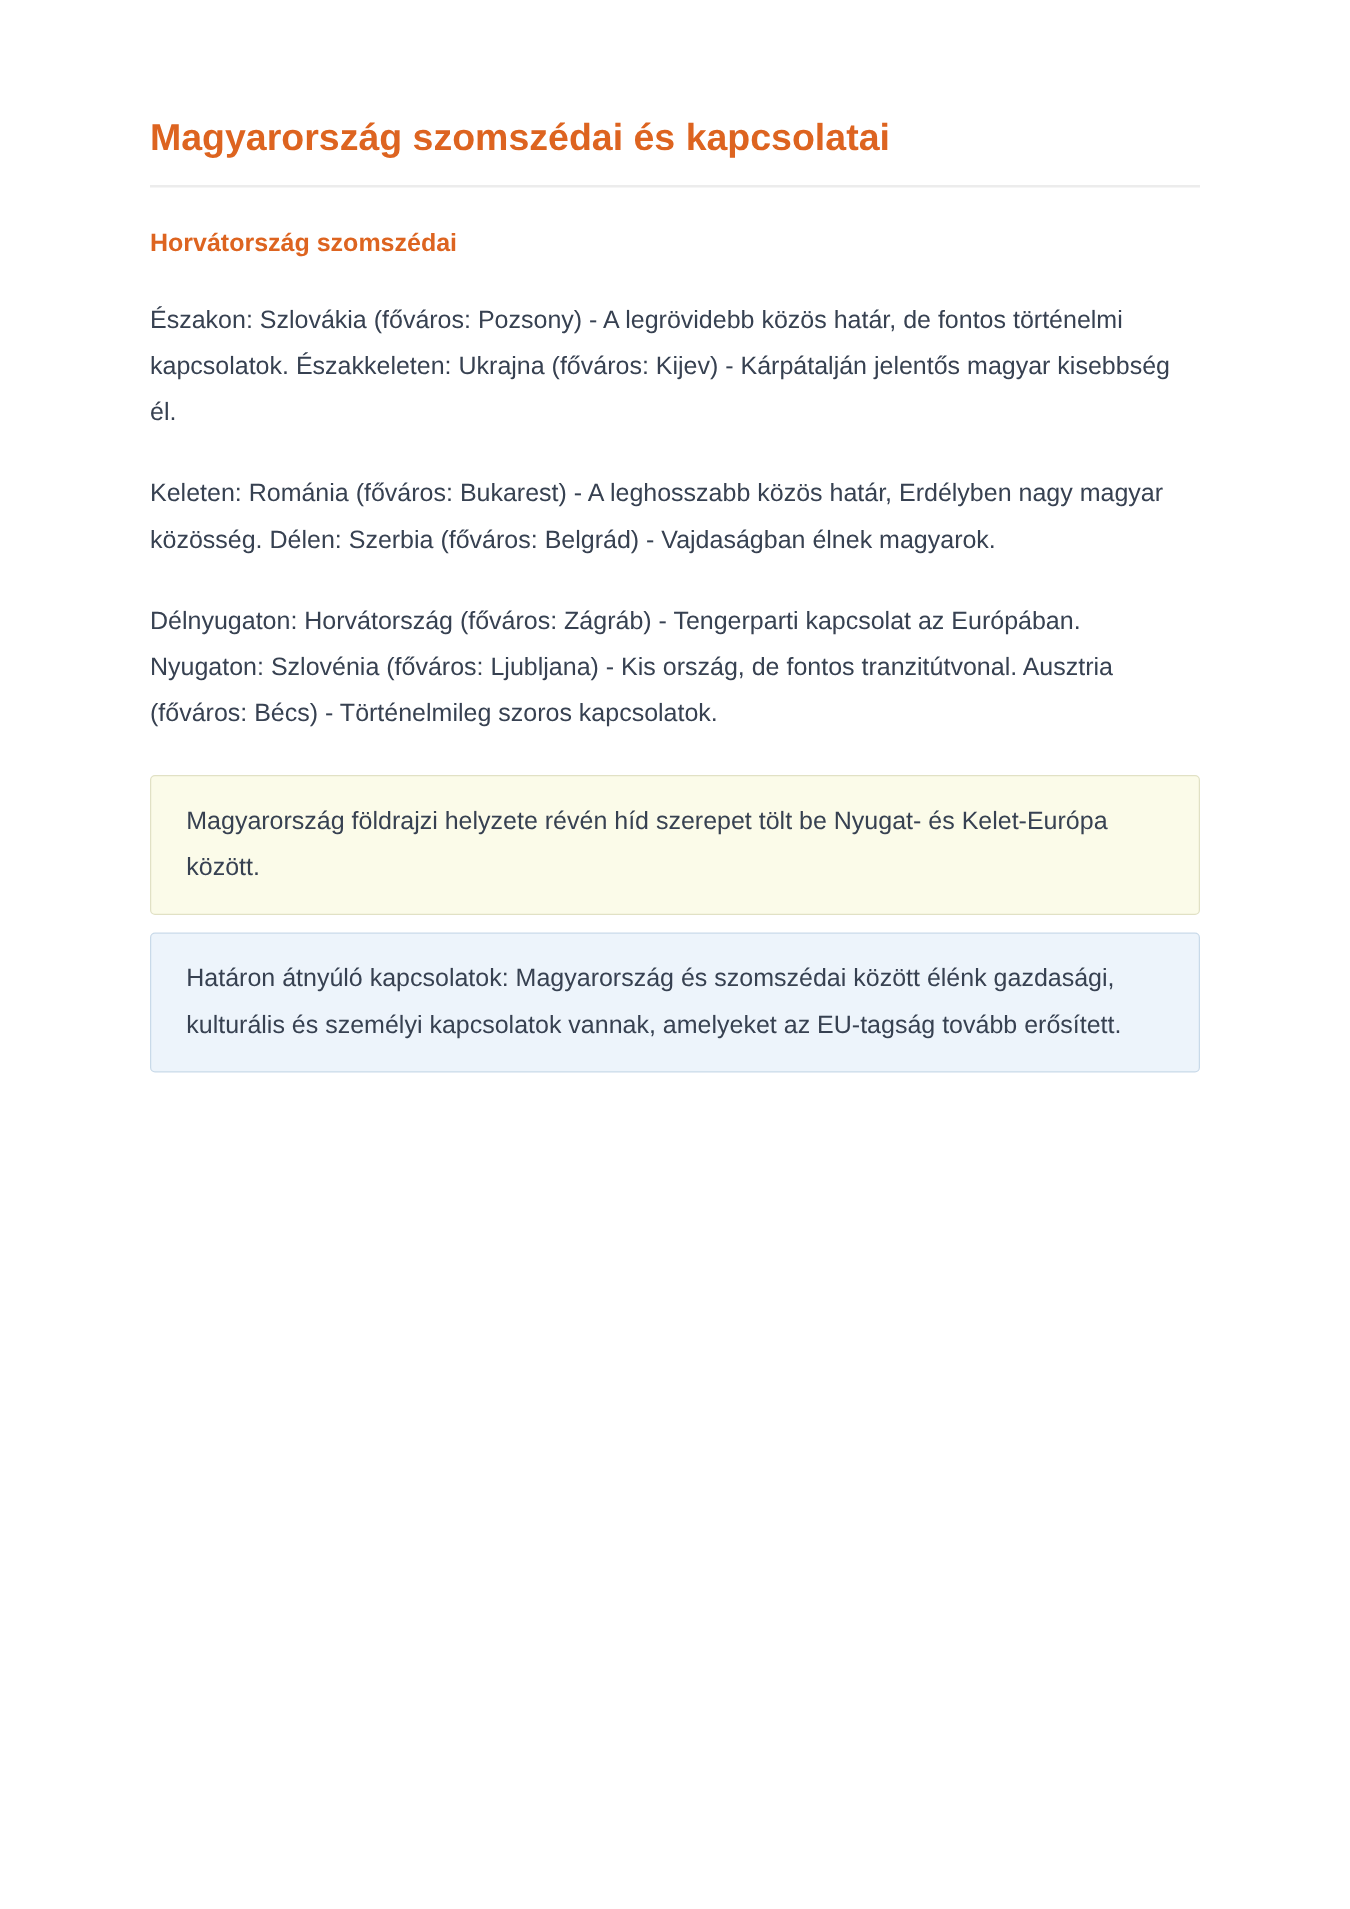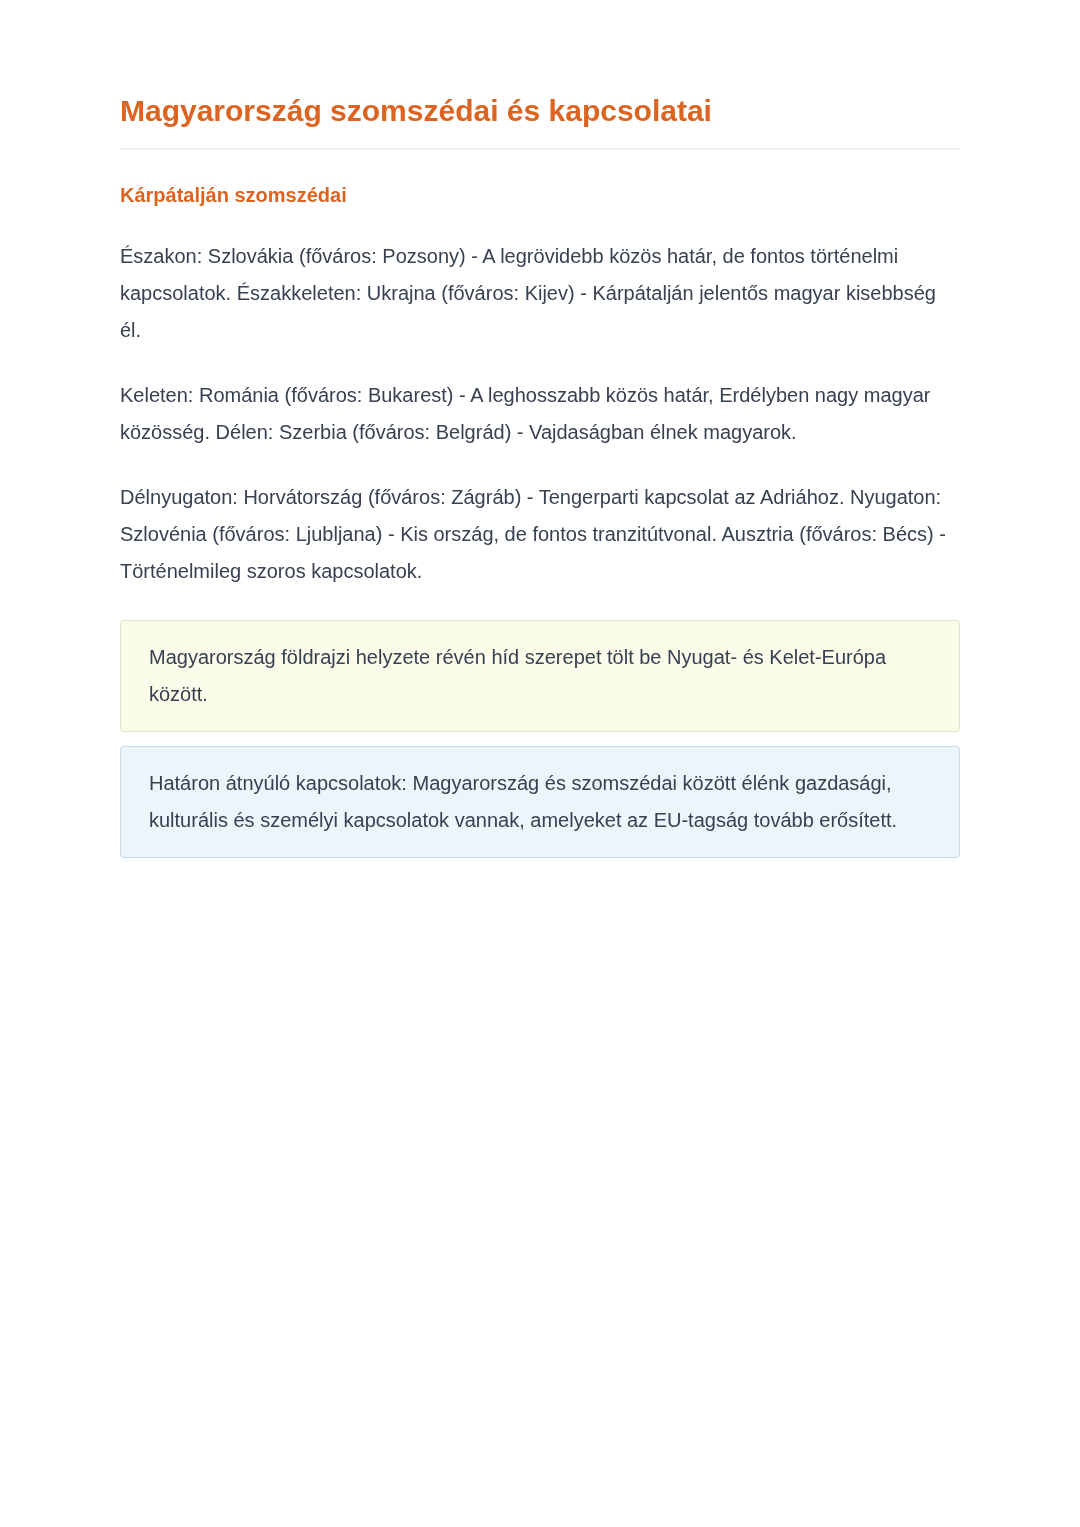--- a/index.html
+++ b/index.html
@@ -68,27 +68,27 @@
 </head>
 <body>
 
 <div class="page">
 
   <h1 class="page-title">Magyarország szomszédai és kapcsolatai</h1>
 
   <div class="title-divider"></div>
 
 
-  <h2 class="section-heading">Kárpátalján szomszédai</h2>
+  <h2 class="section-heading">Horvátország szomszédai</h2>
 
   <p class="body-text">Északon: Szlovákia (főváros: Pozsony) - A legrövidebb közös határ, de fontos történelmi kapcsolatok. Északkeleten: Ukrajna (főváros: Kijev) - Kárpátalján jelentős magyar kisebbség él.</p>
 
   <p class="body-text">Keleten: Románia (főváros: Bukarest) - A leghosszabb közös határ, Erdélyben nagy magyar közösség. Délen: Szerbia (főváros: Belgrád) - Vajdaságban élnek magyarok.</p>
 
-  <p class="body-text">Délnyugaton: Horvátország (főváros: Zágráb) - Tengerparti kapcsolat az Adriához. Nyugaton: Szlovénia (főváros: Ljubljana) - Kis ország, de fontos tranzitútvonal. Ausztria (főváros: Bécs) - Történelmileg szoros kapcsolatok.</p>
+  <p class="body-text">Délnyugaton: Horvátország (főváros: Zágráb) - Tengerparti kapcsolat az Európában. Nyugaton: Szlovénia (főváros: Ljubljana) - Kis ország, de fontos tranzitútvonal. Ausztria (főváros: Bécs) - Történelmileg szoros kapcsolatok.</p>
 
   <div class="callout callout-yellow">
     <p>Magyarország földrajzi helyzete révén híd szerepet tölt be Nyugat- és Kelet-Európa között.</p>
   </div>
 
   <div class="callout callout-blue">
     <p>Határon átnyúló kapcsolatok: Magyarország és szomszédai között élénk gazdasági, kulturális és személyi kapcsolatok vannak, amelyeket az EU-tagság tovább erősített.</p>
   </div>
 
 </div>

